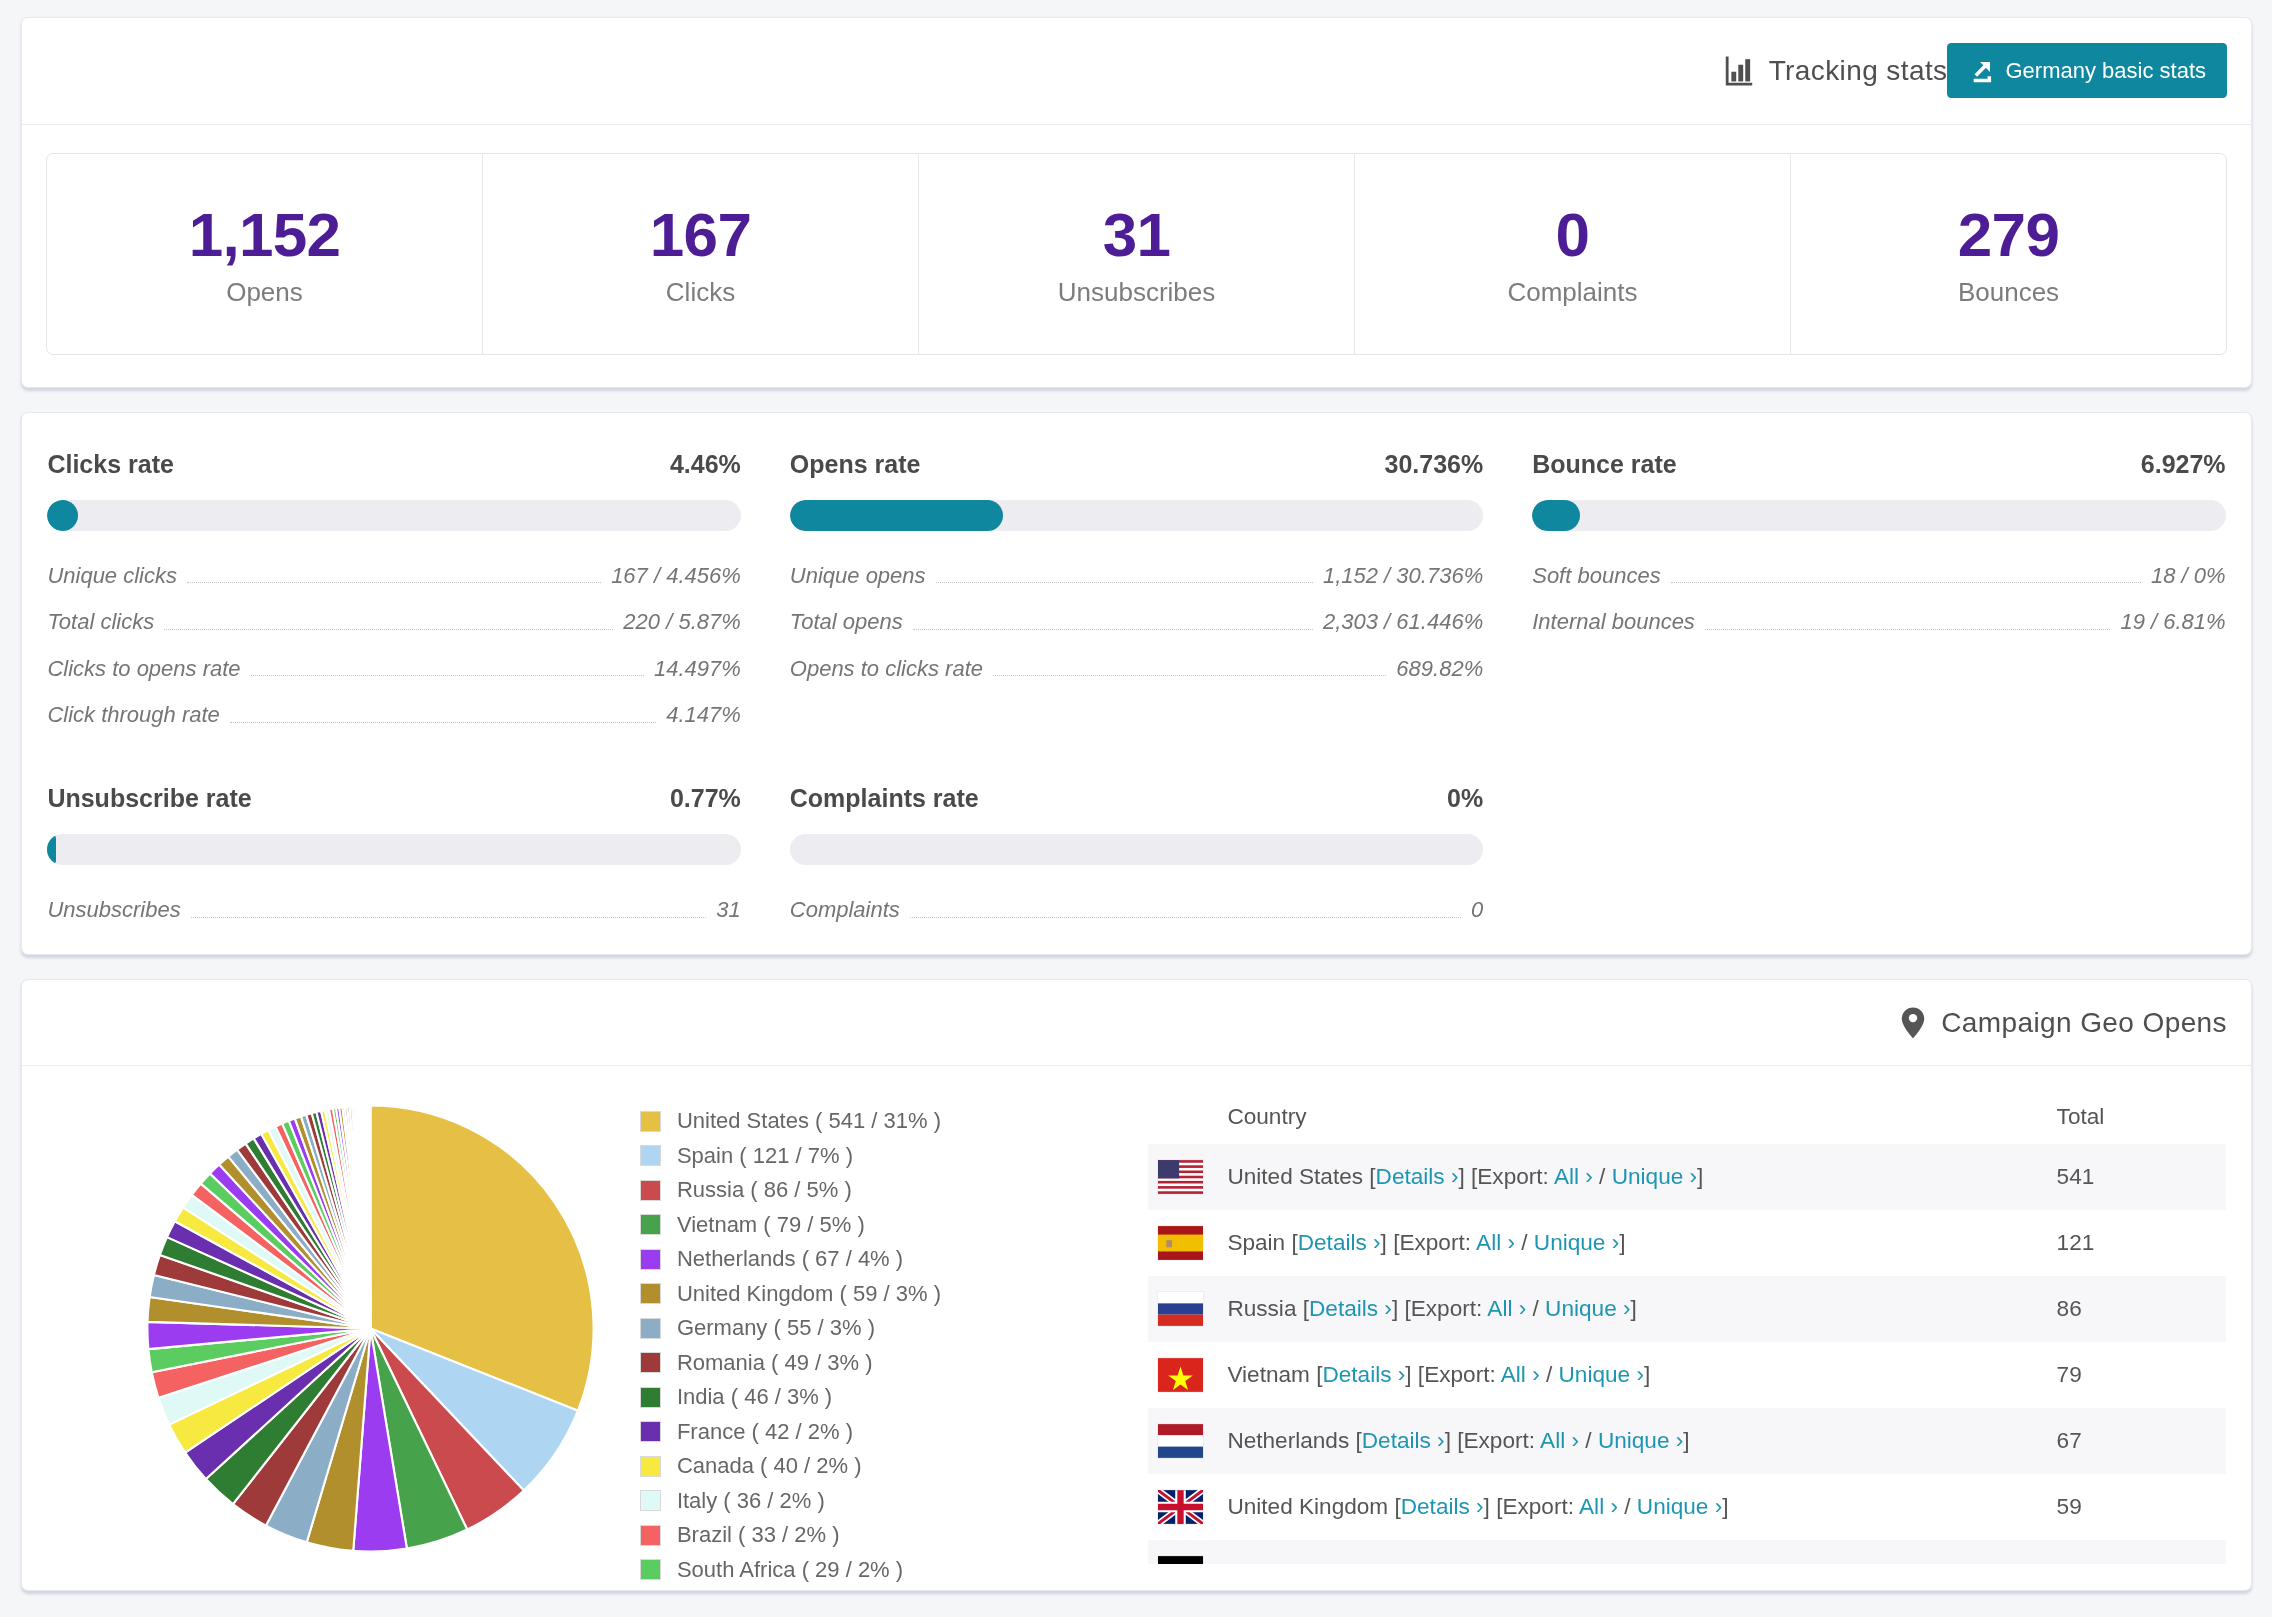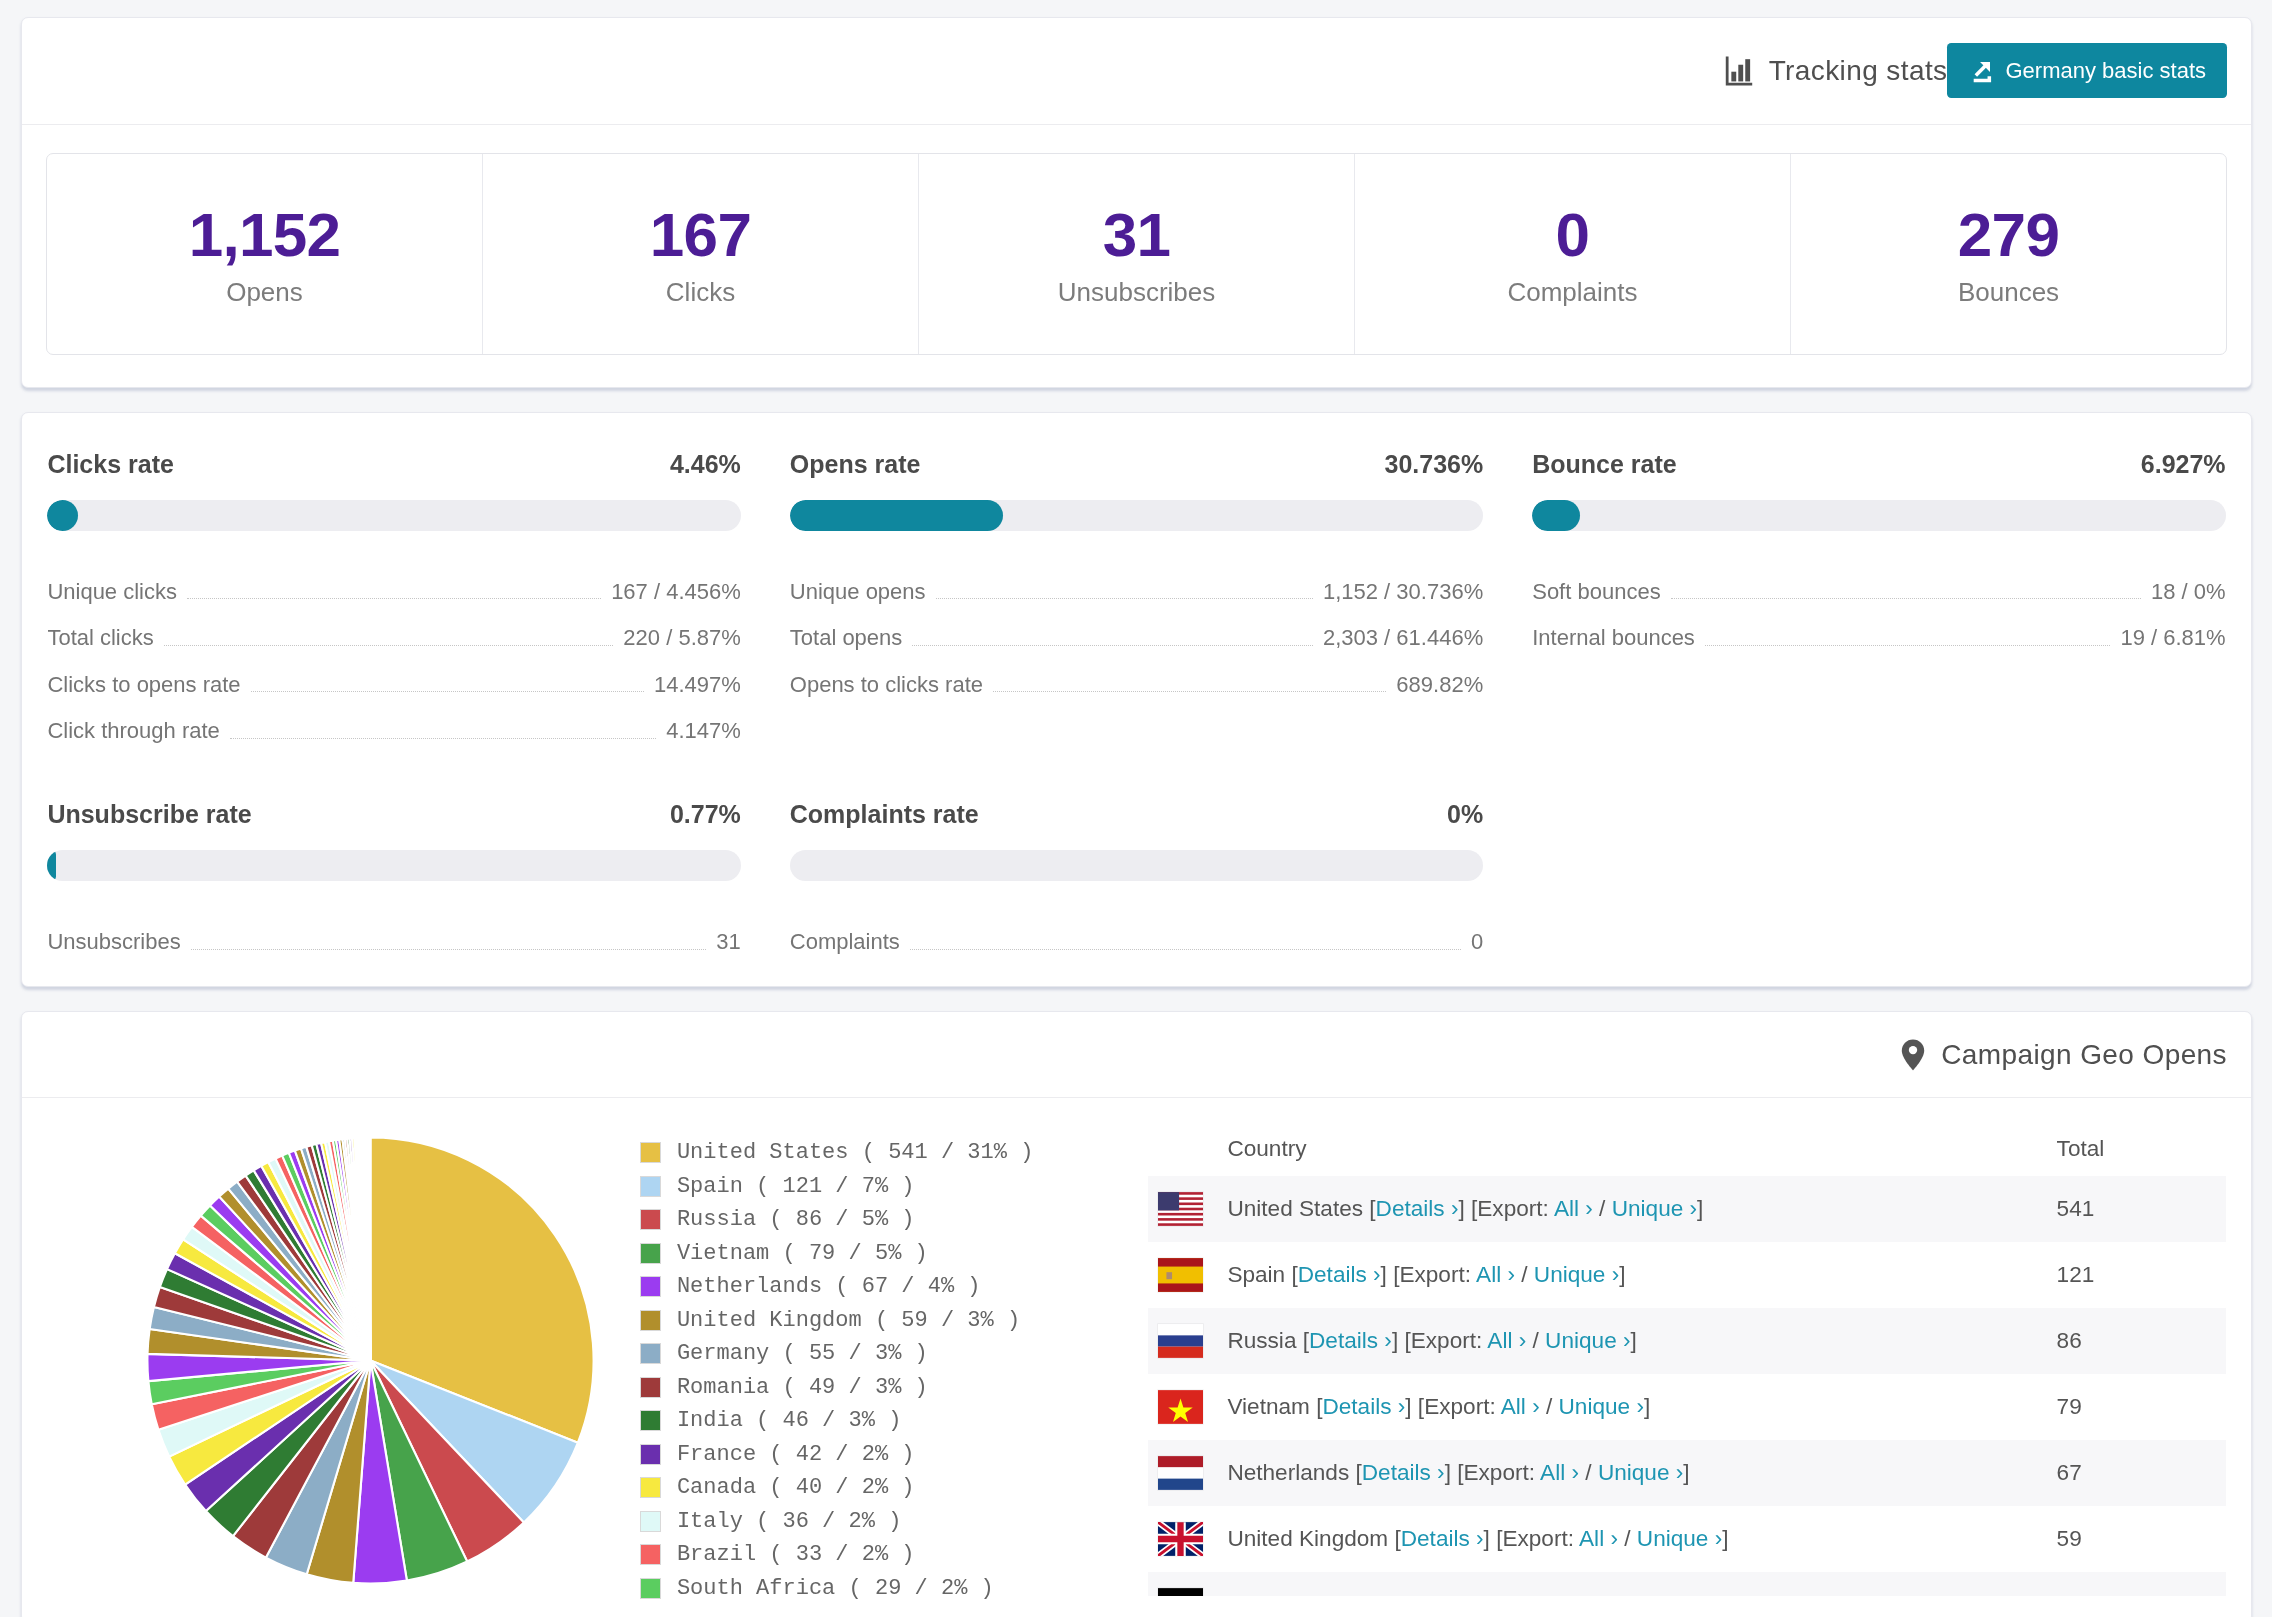--- a/index.html
+++ b/index.html
@@ -30,32 +30,32 @@
   .stat-value { font-size:62px; font-weight:700; color:#4c1d95; letter-spacing:-0.7px; }
   .stat-label { font-size:26px; color:#7c7c7c; margin-top:7px; }
 
   
   .rates-card { padding:37px 25.4px 31px; }
   .rates-grid { display:grid; grid-template-columns:repeat(3,1fr); column-gap:49px; row-gap:56px; }
   .rate-title-row { display:flex; justify-content:space-between; align-items:baseline;
                     font-size:25px; font-weight:700; color:#4a4a4a; }
   .rate-bar { margin-top:21px; height:31px; background:#ededf1; border-radius:17px; overflow:hidden; position:relative; }
   .rate-fill { height:100%; background:#0f879e; border-radius:17px; }
-  .rate-rows { margin-top:48px; }
+  .rate-rows { margin-top:32px;font-style:italic; }
   .detail-row { display:flex; align-items:flex-end; font-size:22px; color:#757575; margin-bottom:20.5px; }
   .detail-row:last-child { margin-bottom:0; }
   .leader { flex:1; border-bottom:1.4px dotted #c6c6c6; margin:0 10px 5.6px; }
   .detail-value { white-space:nowrap; }
 
   
   .geo-content { display:flex; padding:17px 25.4px 0 25.4px; height:524px; overflow:hidden; }
   .pie-col { width:593px; flex-shrink:0; padding-top:14px; }
   .pie-col svg { display:block; margin-left:92px; }
   .legend-col { width:508px; flex-shrink:0; padding-top:25.4px; }
-  .legend-item { display:flex; align-items:center; margin-bottom:8.5px;font-family:Liberation Mono, monospace; }
+  .legend-item { display:flex; align-items:center; margin-bottom:8.5px; }
   .legend-swatch { width:21px; height:21px; border:1.4px solid #d9d9d9; margin-right:15.5px; flex-shrink:0; }
   .legend-label { font-size:22px; color:#666; white-space:nowrap; }
   .table-col { flex:1; padding-top:7px; }
   .geo-table-wrap { max-height:474px; overflow:hidden; }
   .geo-thead { display:flex; align-items:center; height:54px; font-size:22.6px; color:#555; }
   .geo-th-country { flex:1; padding-left:79px; }
   .geo-th-total { width:169px; flex-shrink:0; }
   .geo-row { display:flex; align-items:center; height:66px; font-size:22.6px; color:#555; }
   .geo-row.odd { background:#f7f7f9; }
   .geo-country { flex:1; display:flex; align-items:center; padding-left:10px; white-space:nowrap; }

